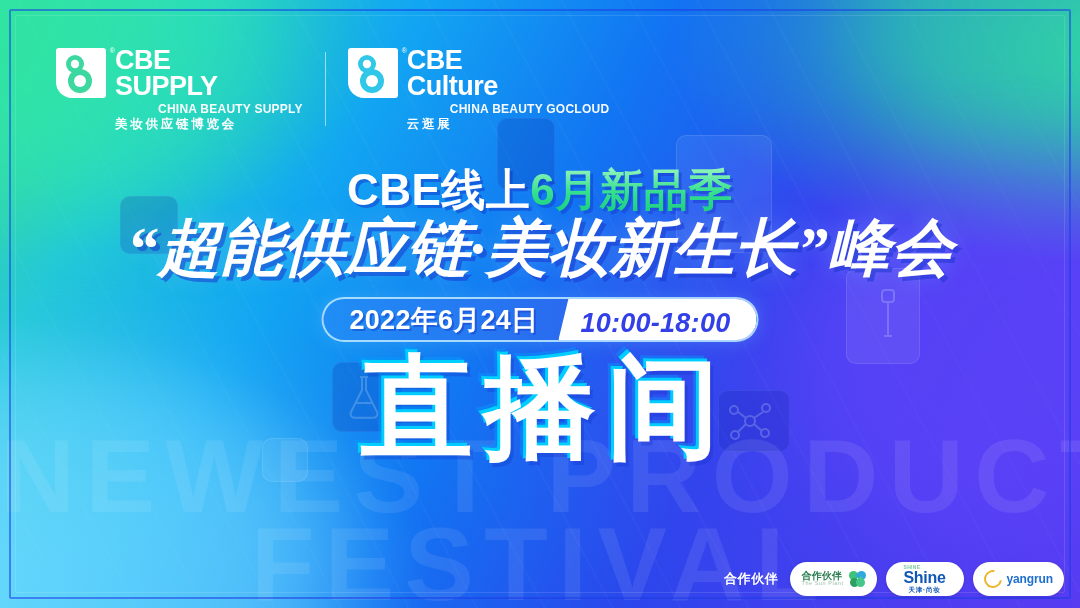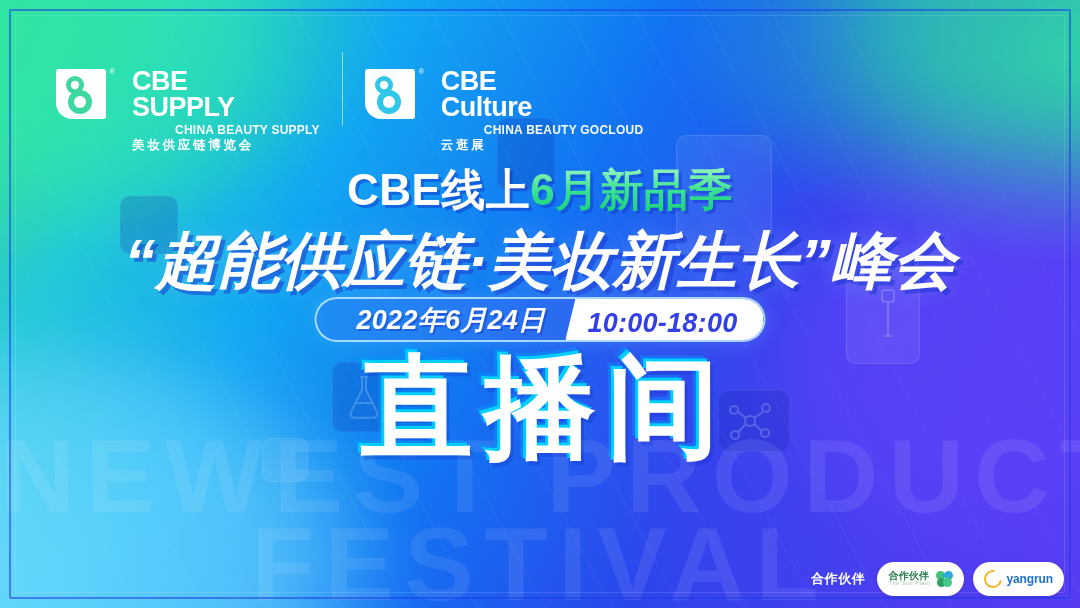--- a/index.html
+++ b/index.html
@@ -49,21 +49,21 @@
     font-family:"Liberation Sans",sans-serif;
     white-space:nowrap; user-select:none;
   }
   #wm1{ top:424px; font-size:104px; line-height:104px; }
   #wm2{ top:512px; font-size:104px; line-height:104px; }
 
   .ico{ position:absolute; opacity:.22; }
 
   
   .logos{ position:absolute; left:56px; top:48px; display:flex; align-items:center; gap:0; }
-  .logoblk{ display:flex; align-items:flex-start; gap:26px;margin-top:21px; }
+  .logoblk{ display:flex; align-items:flex-start; gap:9px; }
   .mark{
     width:50px; height:50px; flex:none; position:relative;
     background:#fff; border-radius:3px 3px 3px 16px;
   }
   .mark::before{ 
     content:""; position:absolute; left:4px; top:4px; width:31px; height:31px;
     border-radius:50%; background:transparent;
     box-shadow:0 0 0 40px rgba(255,255,255,0);
   }
   .mk-reg{ position:absolute; right:-9px; top:-1px; font-size:7px; color:#fff; }
@@ -87,35 +87,34 @@
     background:linear-gradient(180deg,#9ff7c2 0%,#35e08f 55%,#19cf7e 100%);
     -webkit-background-clip:text; background-clip:text; color:transparent;
     text-shadow:none; filter:drop-shadow(3px 3px 0 rgba(20,45,200,.40));
   }
 
   .h2{
     position:absolute; left:0; right:0; top:216px; text-align:center;
     font-size:62px; font-weight:bold; font-style:italic; color:#fff;
     letter-spacing:.005em; line-height:1.05;
     text-shadow:4px 4px 0 rgba(24,50,205,.50), 0 0 22px rgba(120,200,255,.35);
-    font-family:Liberation Sans, sans-serif;
-    margin-top:12px;
+    font-family:Liberation Serif, serif;
   }
 
   
   .badge{
     position:absolute; top:297px; left:50%; transform:translateX(-50%);
     height:45px; display:flex; align-items:stretch;
     border:2px solid rgba(190,235,255,.85); border-radius:23px;
     background:linear-gradient(90deg,#1f8ef5 0%, #2a6bf0 55%, #3a4bef 100%);
     overflow:hidden; box-shadow:0 0 18px rgba(120,200,255,.28);
   }
   .badge .date{
-    display:flex; align-items:center; padding:0 20px 0 40px;
-    color:#fff; font-size:27px; font-weight:bold; font-style:italic;
+    display:flex; align-items:center; padding:0 20px 0 26px;
+    color:#fff; font-size:27px; font-weight:bold; 
     letter-spacing:.01em; text-shadow:2px 2px 0 rgba(20,45,190,.40);
   }
   .badge .time{
     display:flex; align-items:center; padding:8px 26px 0 22px;
     background:#fff; color:#3340e8; font-size:27px; font-weight:bold; font-style:italic;
     letter-spacing:.01em;
     clip-path:polygon(10px 0,100% 0,100% 100%,0 100%);
   }
 
   
@@ -279,20 +278,27 @@
         <span class="sub">The Sun Plant</span>
       </div>
       <span class="clover">
           <i></i>
           <i></i>
           <i></i>
           <i></i>
         </span>
     </div>
 
+    <div class="chip c-shine">
+      <div class="txt">
+        <span class="shine-tag">SHINE</span>
+        <span>Shine</span>
+        <span class="sub">天津·尚妆</span>
+      </div>
+    </div>
 
     <div class="chip c-yangrun">
       <span class="yg-ring"></span>
       <span class="txt">yangrun</span>
     </div>
   </div>
 
 </div>
 
 </body></html>

